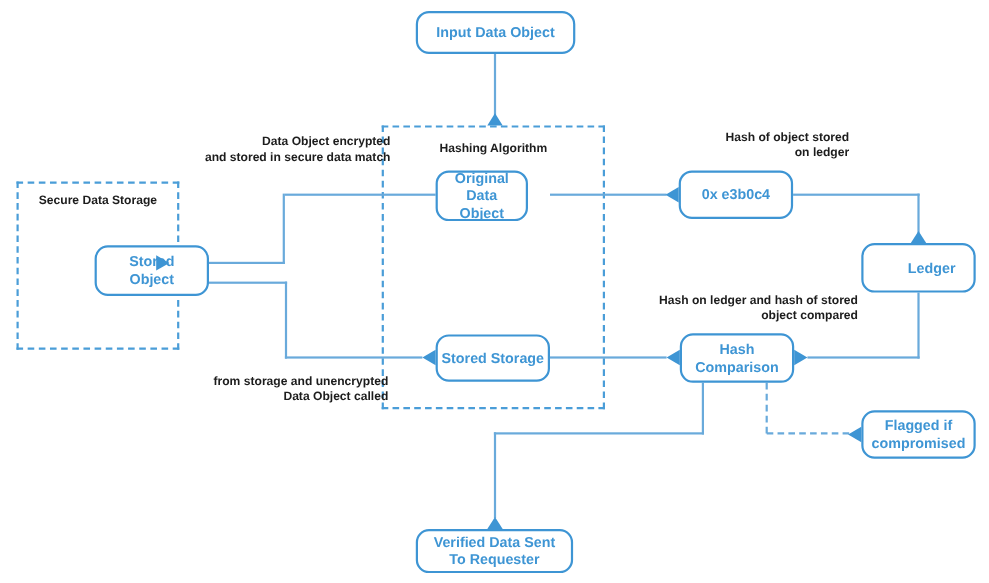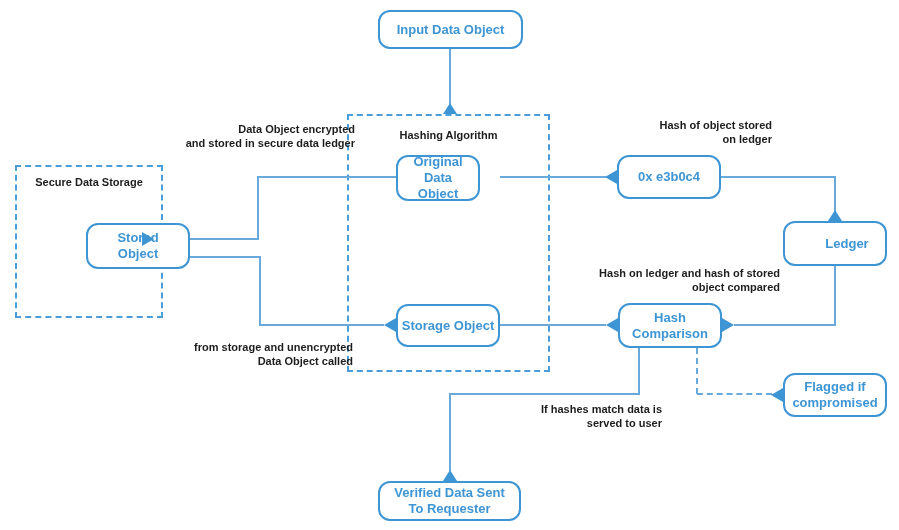--- a/index.html
+++ b/index.html
@@ -86,21 +86,21 @@
   <div class="node" style="left:378px; top:10px; width:145px; height:39px;border-radius:12px;">
     <span>Input Data Object</span>
   </div>
 
   <div class="node" style="left:396px; top:155px; width:84px; height:46px;">
     <span>Original Data</span>
     <span>Object</span>
   </div>
 
   <div class="node" style="left:396px; top:304px; width:104px; height:43px;">
-    <span>Storage Object</span>
+    <span>Stored Storage</span>
   </div>
 
   <div class="node" style="left:38px; top:223px; width:104px; height:46px;margin-left:48px;">
     <span>Stored</span>
     <span>Object</span>
   </div>
 
   <div class="node" style="left:617px; top:155px; width:104px; height:44px;">
     <span>0x e3b0c4</span>
   </div>
@@ -119,36 +119,32 @@
     <span>compromised</span>
   </div>
 
   <div class="node" style="left:378px; top:481px; width:143px; height:40px;">
     <span>Verified Data Sent</span>
     <span>To Requester</span>
   </div>
 
   <div class="annotation" style="left:155px; top:123px; width:200px;">
     <div>Data Object encrypted</div>
-    <div>and stored in secure data ledger</div>
+    <div>and stored in secure data match</div>
   </div>
 
   <div class="annotation" style="left:153px; top:341px; width:200px;">
     <div>from storage and unencrypted</div>
     <div>Data Object called</div>
   </div>
 
   <div class="annotation" style="left:612px; top:119px; width:160px;">
     <div>Hash of object stored</div>
     <div>on ledger</div>
   </div>
 
   <div class="annotation" style="left:556px; top:267px; width:224px;">
     <div>Hash on ledger and hash of stored</div>
     <div>object compared</div>
   </div>
 
-  <div class="annotation" style="left:482px; top:403px; width:180px;">
-    <div>If hashes match data is</div>
-    <div>served to user</div>
-  </div>
 
 </div>
 
 </body></html>

